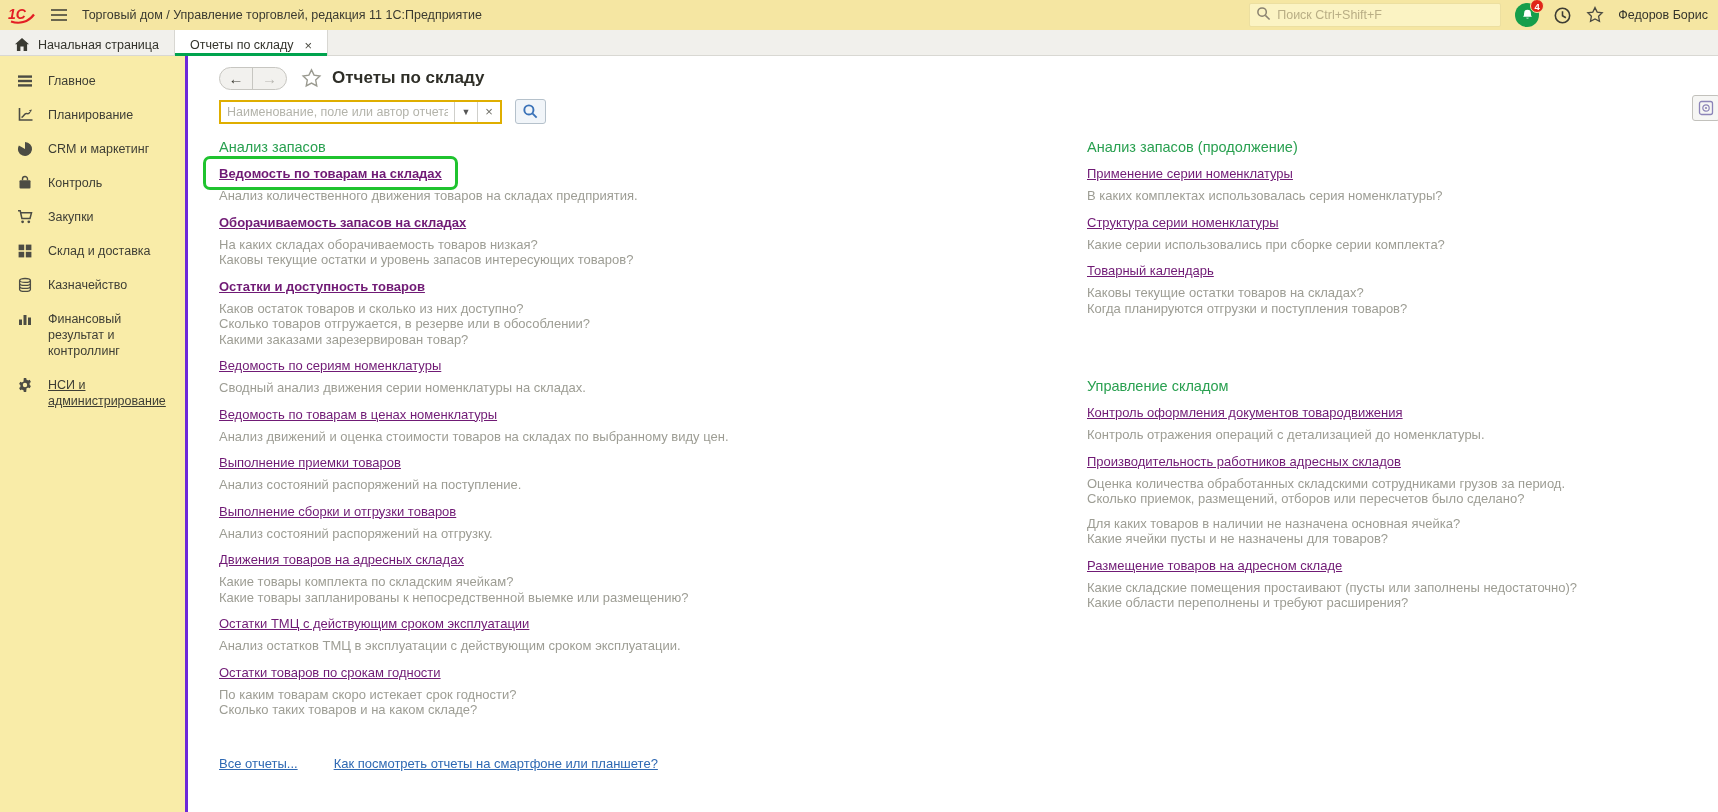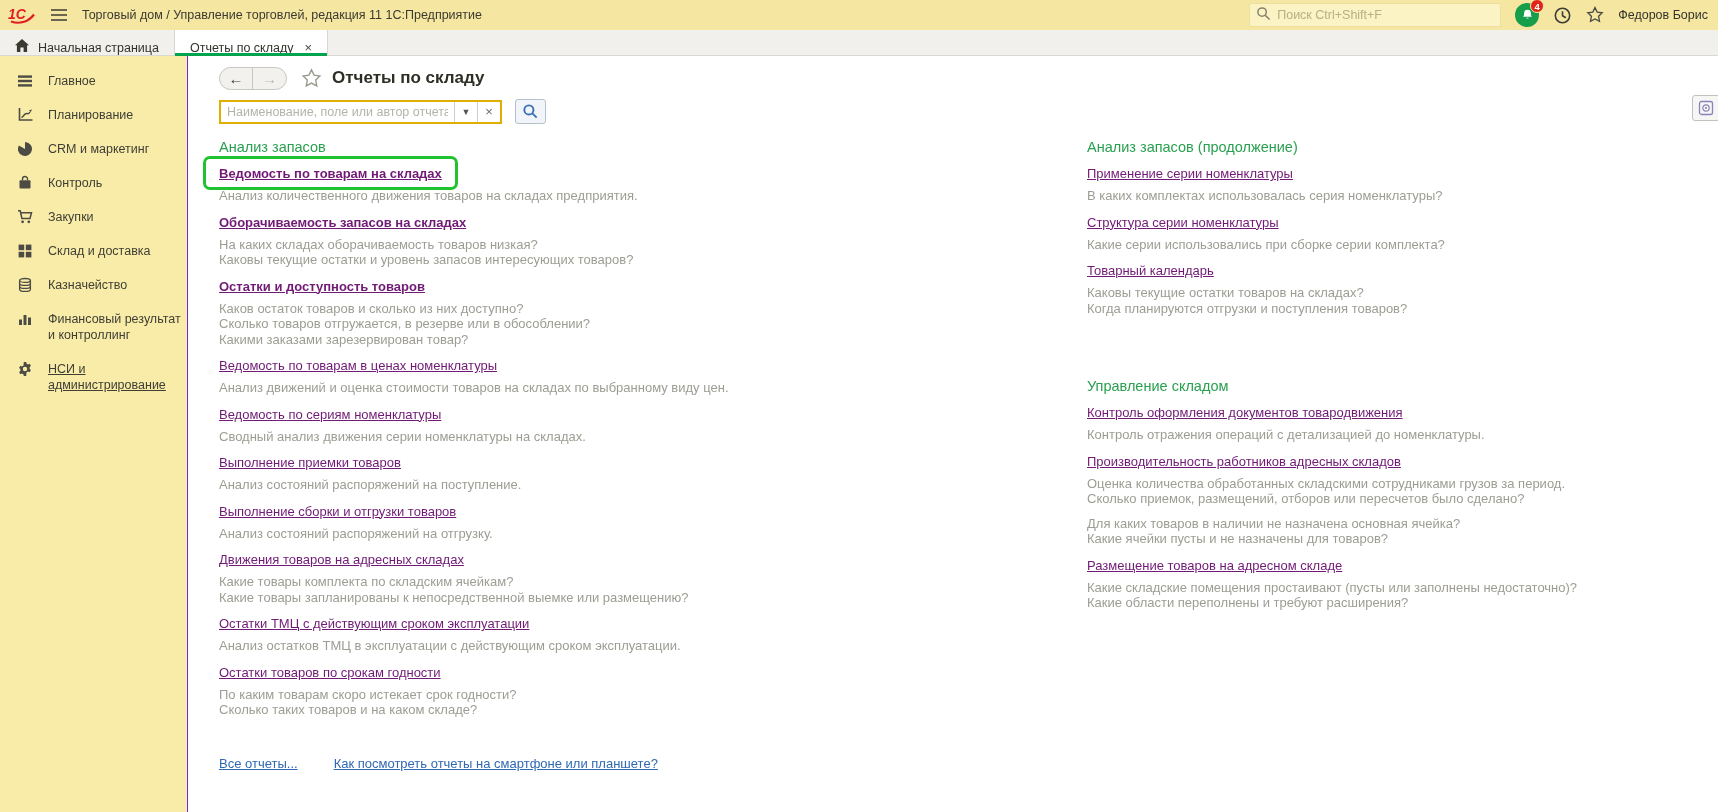--- a/index.html
+++ b/index.html
@@ -22,30 +22,30 @@
   .bell-circle { width:24px; height:24px; border-radius:50%; background:#169e4b;
     display:flex; align-items:center; justify-content:center; }
   .badge { position:absolute; top:-4px; right:-5px; min-width:14px; height:14px;
     border-radius:50%; background:#e02619; color:#fff; font-size:9.5px; font-weight:bold;
     display:flex; align-items:center; justify-content:center; border:1px solid #f5e6a2; }
   .top-icon { display:flex; align-items:center; cursor:pointer; }
   .user-name { font-size:12.5px; color:#33332b; white-space:nowrap; }
 
   
   .tabbar { height:26px; background:#f1f0ec; display:flex; border-bottom:1px solid #d9d8d3; }
-  .tab { display:flex; align-items:flex-end; gap:9px; padding:0 15px; font-size:12.5px;
+  .tab { display:flex; align-items:flex-start; gap:9px; padding:8px 15px; font-size:12.5px;
     color:#33332c; border-right:1px solid #d8d7d2; cursor:pointer; position:relative; }
   .tab.active { background:#fff; }
   .tab.active::after { content:''; position:absolute; left:0; right:0; bottom:-1px;
     height:3px; background:#00a34e; }
   .tab-close { color:#4a4a42; font-size:13px; margin-left:2px; cursor:pointer; }
 
   
   .app { display:flex; height:756px; }
-  .sidebar { width:188px; background:#f9eca8; border-right:1px solid #6d28d9;
+  .sidebar { width:188px; background:#f9eca8; border-right:3px solid #6d28d9;
     padding-top:8px; flex:none; }
   .side-item { display:flex; gap:15px; padding:9px 6px 9px 17px; align-items:flex-start;
     font-size:12.5px; color:#3e3e35; cursor:pointer; line-height:16px; }
   .side-icon { flex:none; width:16px; height:16px; margin-top:0; }
   .side-icon svg { display:block; }
   .side-item.underlined .side-label { text-decoration:underline; }
   .main { flex:1; background:#fff; position:relative; padding:9px 0 0 31px; }
 
   
   .nav-row { display:flex; align-items:center; height:26px; }
@@ -307,30 +307,30 @@
             <div class="report">
               <div><span class="hl-wrap"><a class="report-link bold">Остатки и доступность товаров</a></span></div>
               <div class="report-desc">
                 <div>Каков остаток товаров и сколько из них доступно?</div>
                 <div>Сколько товаров отгружается, в резерве или в обособлении?</div>
                 <div>Какими заказами зарезервирован товар?</div>
               </div>
             </div>
 
             <div class="report">
+              <div><span class="hl-wrap"><a class="report-link">Ведомость по сериям номенклатуры</a></span></div>
+              <div class="report-desc">
+                <div>Сводный анализ движения серии номенклатуры на складах.</div>
+              </div>
+            </div>
+
+            <div class="report">
               <div><span class="hl-wrap"><a class="report-link">Ведомость по товарам в ценах номенклатуры</a></span></div>
               <div class="report-desc">
                 <div>Анализ движений и оценка стоимости товаров на складах по выбранному виду цен.</div>
-              </div>
-            </div>
-
-            <div class="report">
-              <div><span class="hl-wrap"><a class="report-link">Ведомость по сериям номенклатуры</a></span></div>
-              <div class="report-desc">
-                <div>Сводный анализ движения серии номенклатуры на складах.</div>
               </div>
             </div>
 
             <div class="report">
               <div><span class="hl-wrap"><a class="report-link">Выполнение приемки товаров</a></span></div>
               <div class="report-desc">
                 <div>Анализ состояний распоряжений на поступление.</div>
               </div>
             </div>
 

